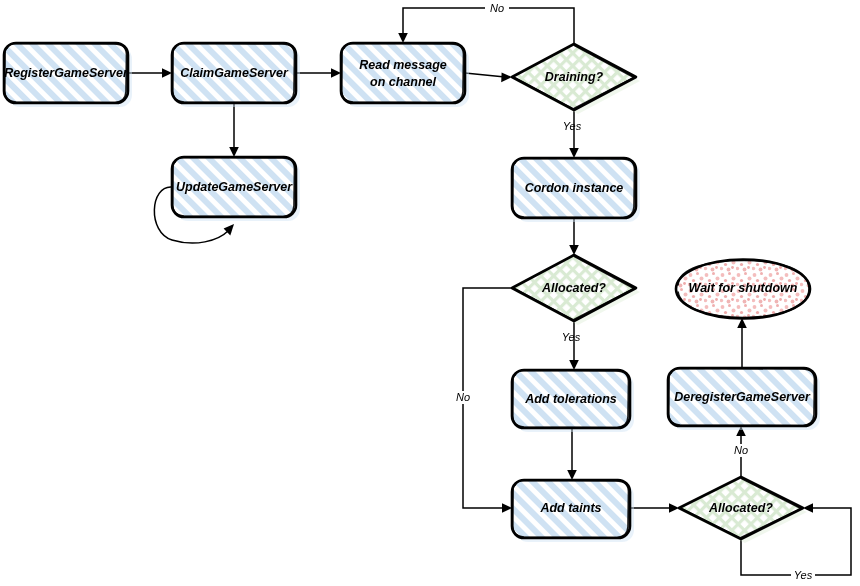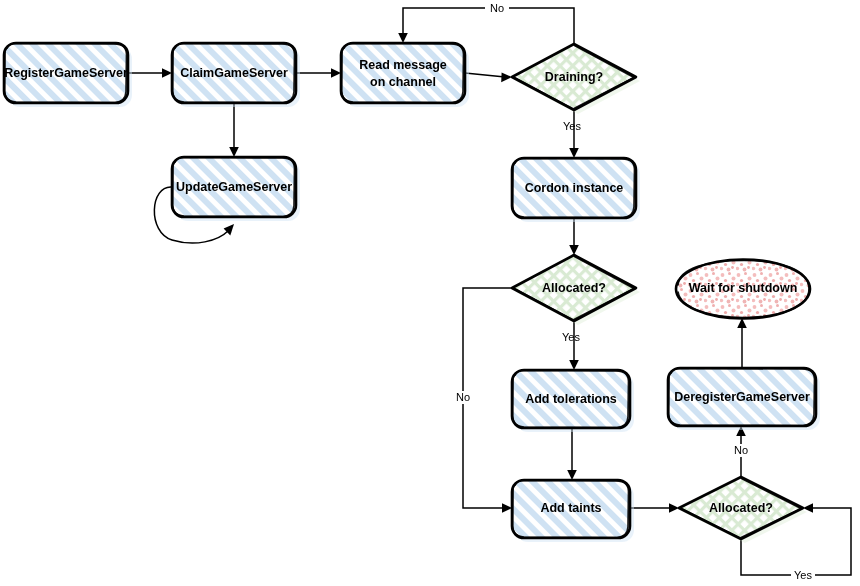--- a/index.html
+++ b/index.html
@@ -10,20 +10,21 @@
   body {
     width: 860px;
     height: 586px;
     overflow: hidden;
     font-family: "Liberation Sans", sans-serif;
   }
   #diagram-root {
     position: relative;
     width: 860px;
     height: 586px;
+    font-style: italic;
   }
   svg#flow {
     display: block;
     width: 860px;
     height: 586px;
   }
   .node-label {
     font-family: "Liberation Sans", sans-serif;
     font-size: 12.5px;
     font-weight: bold;

